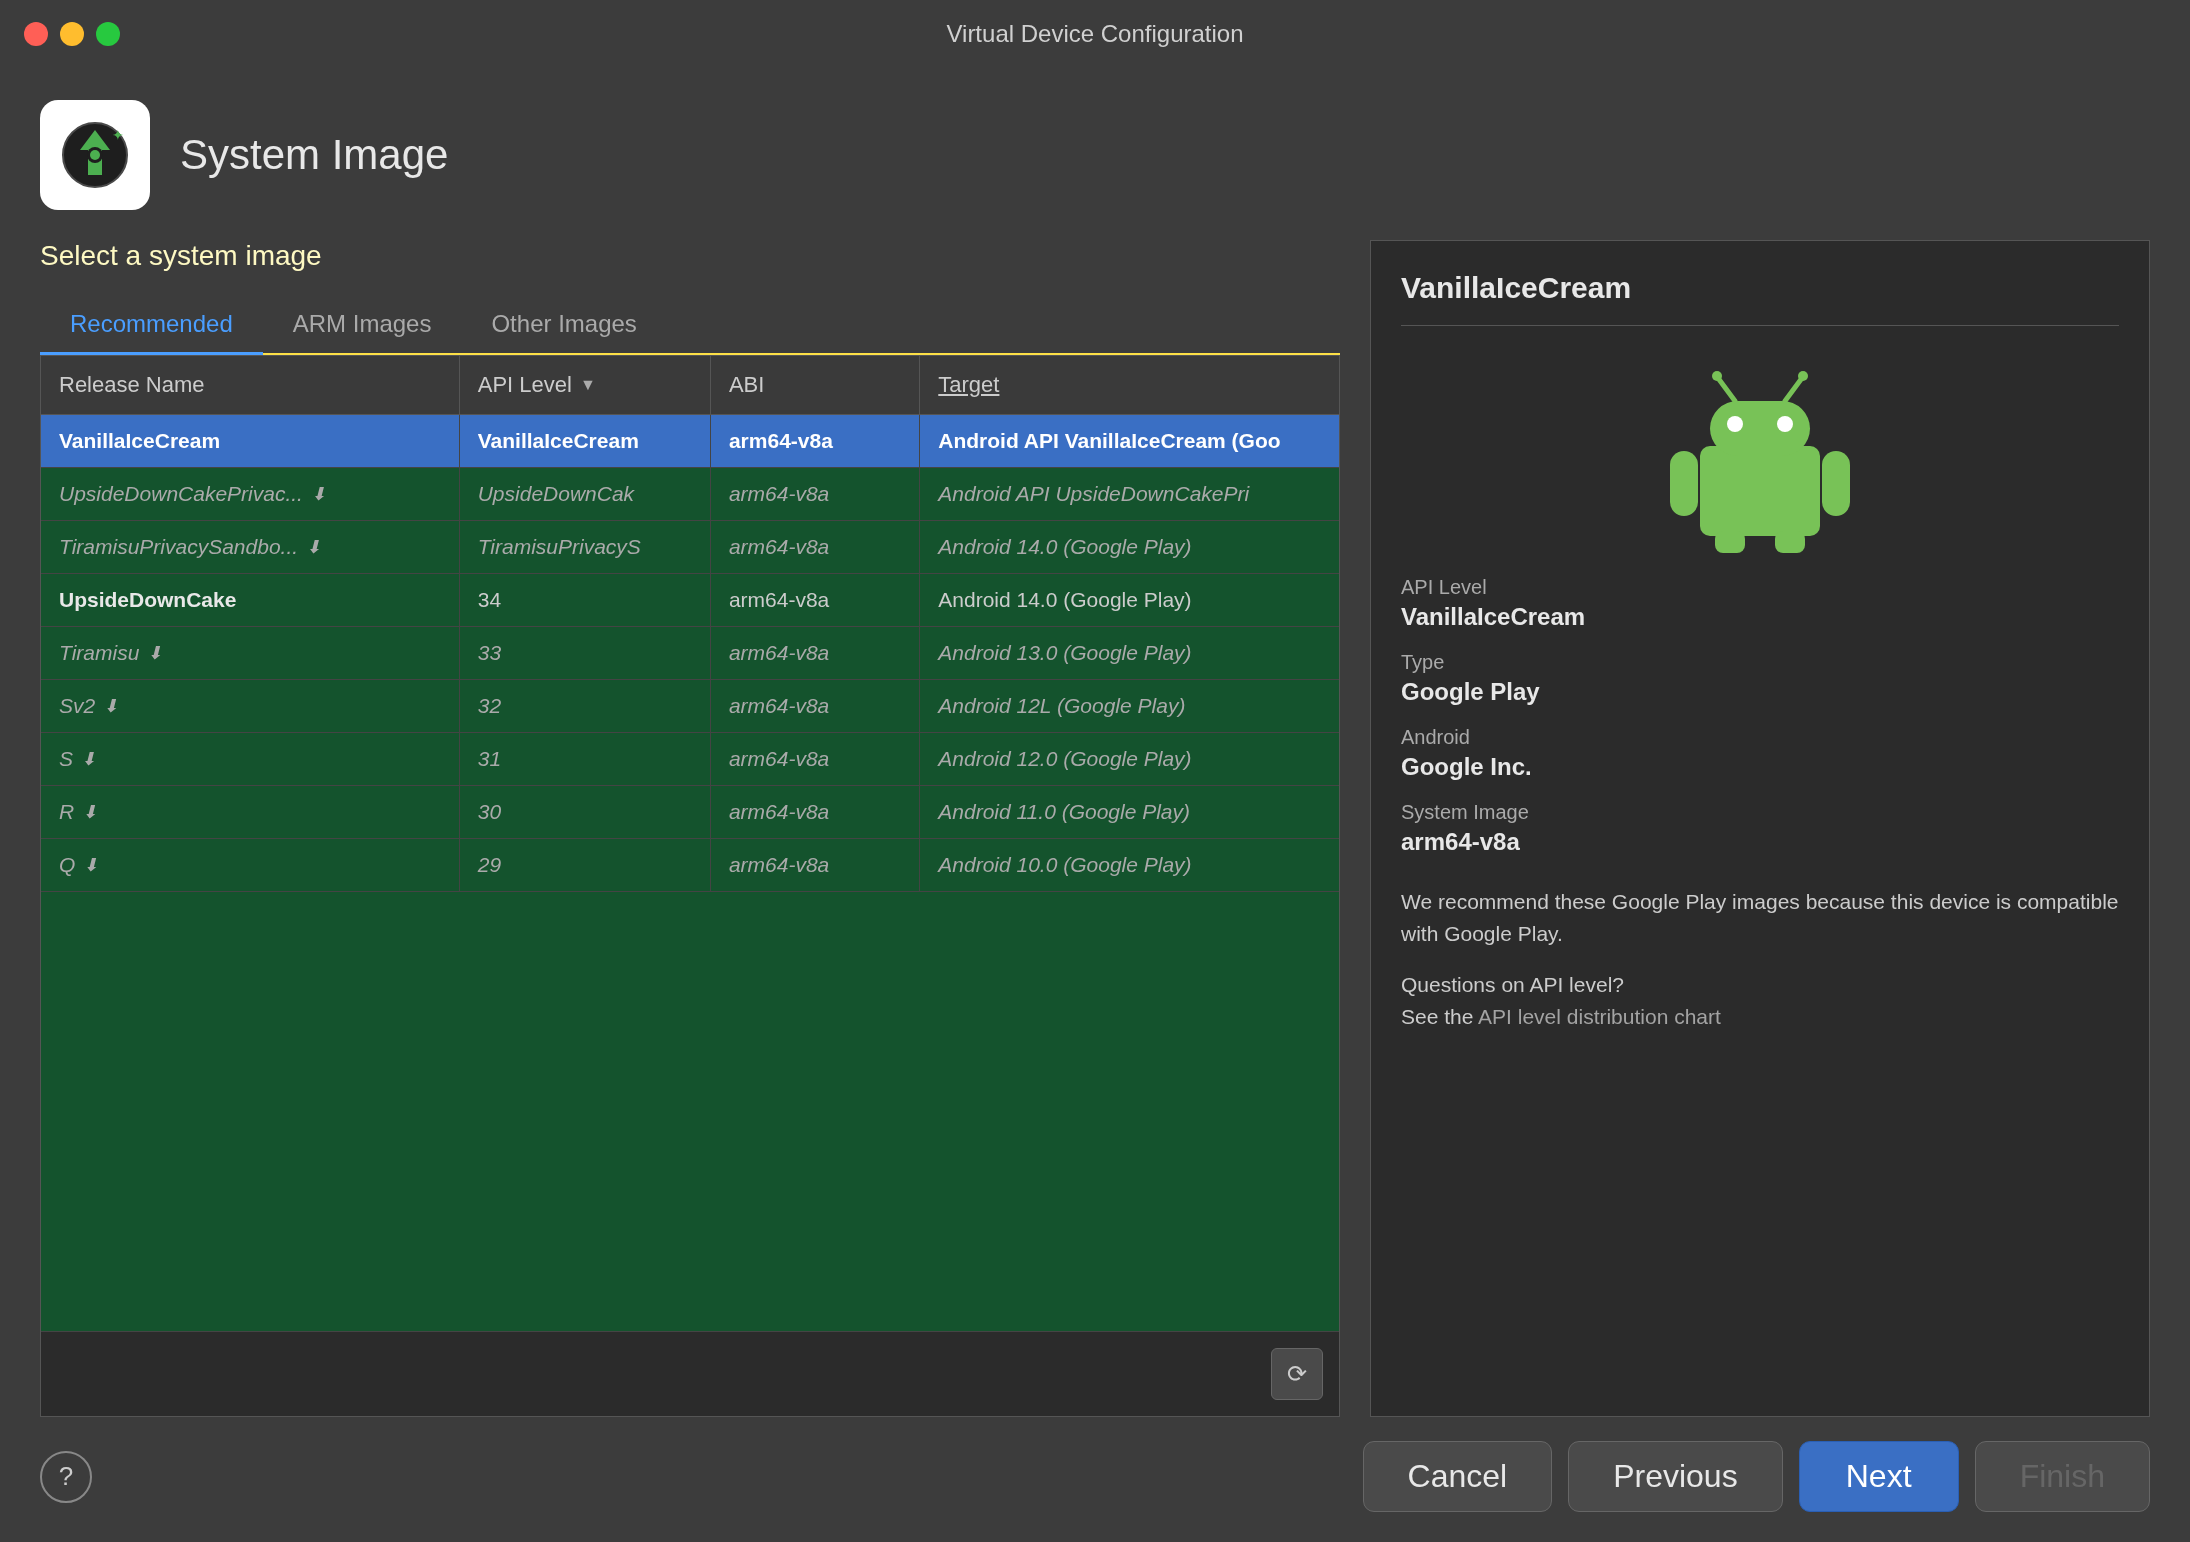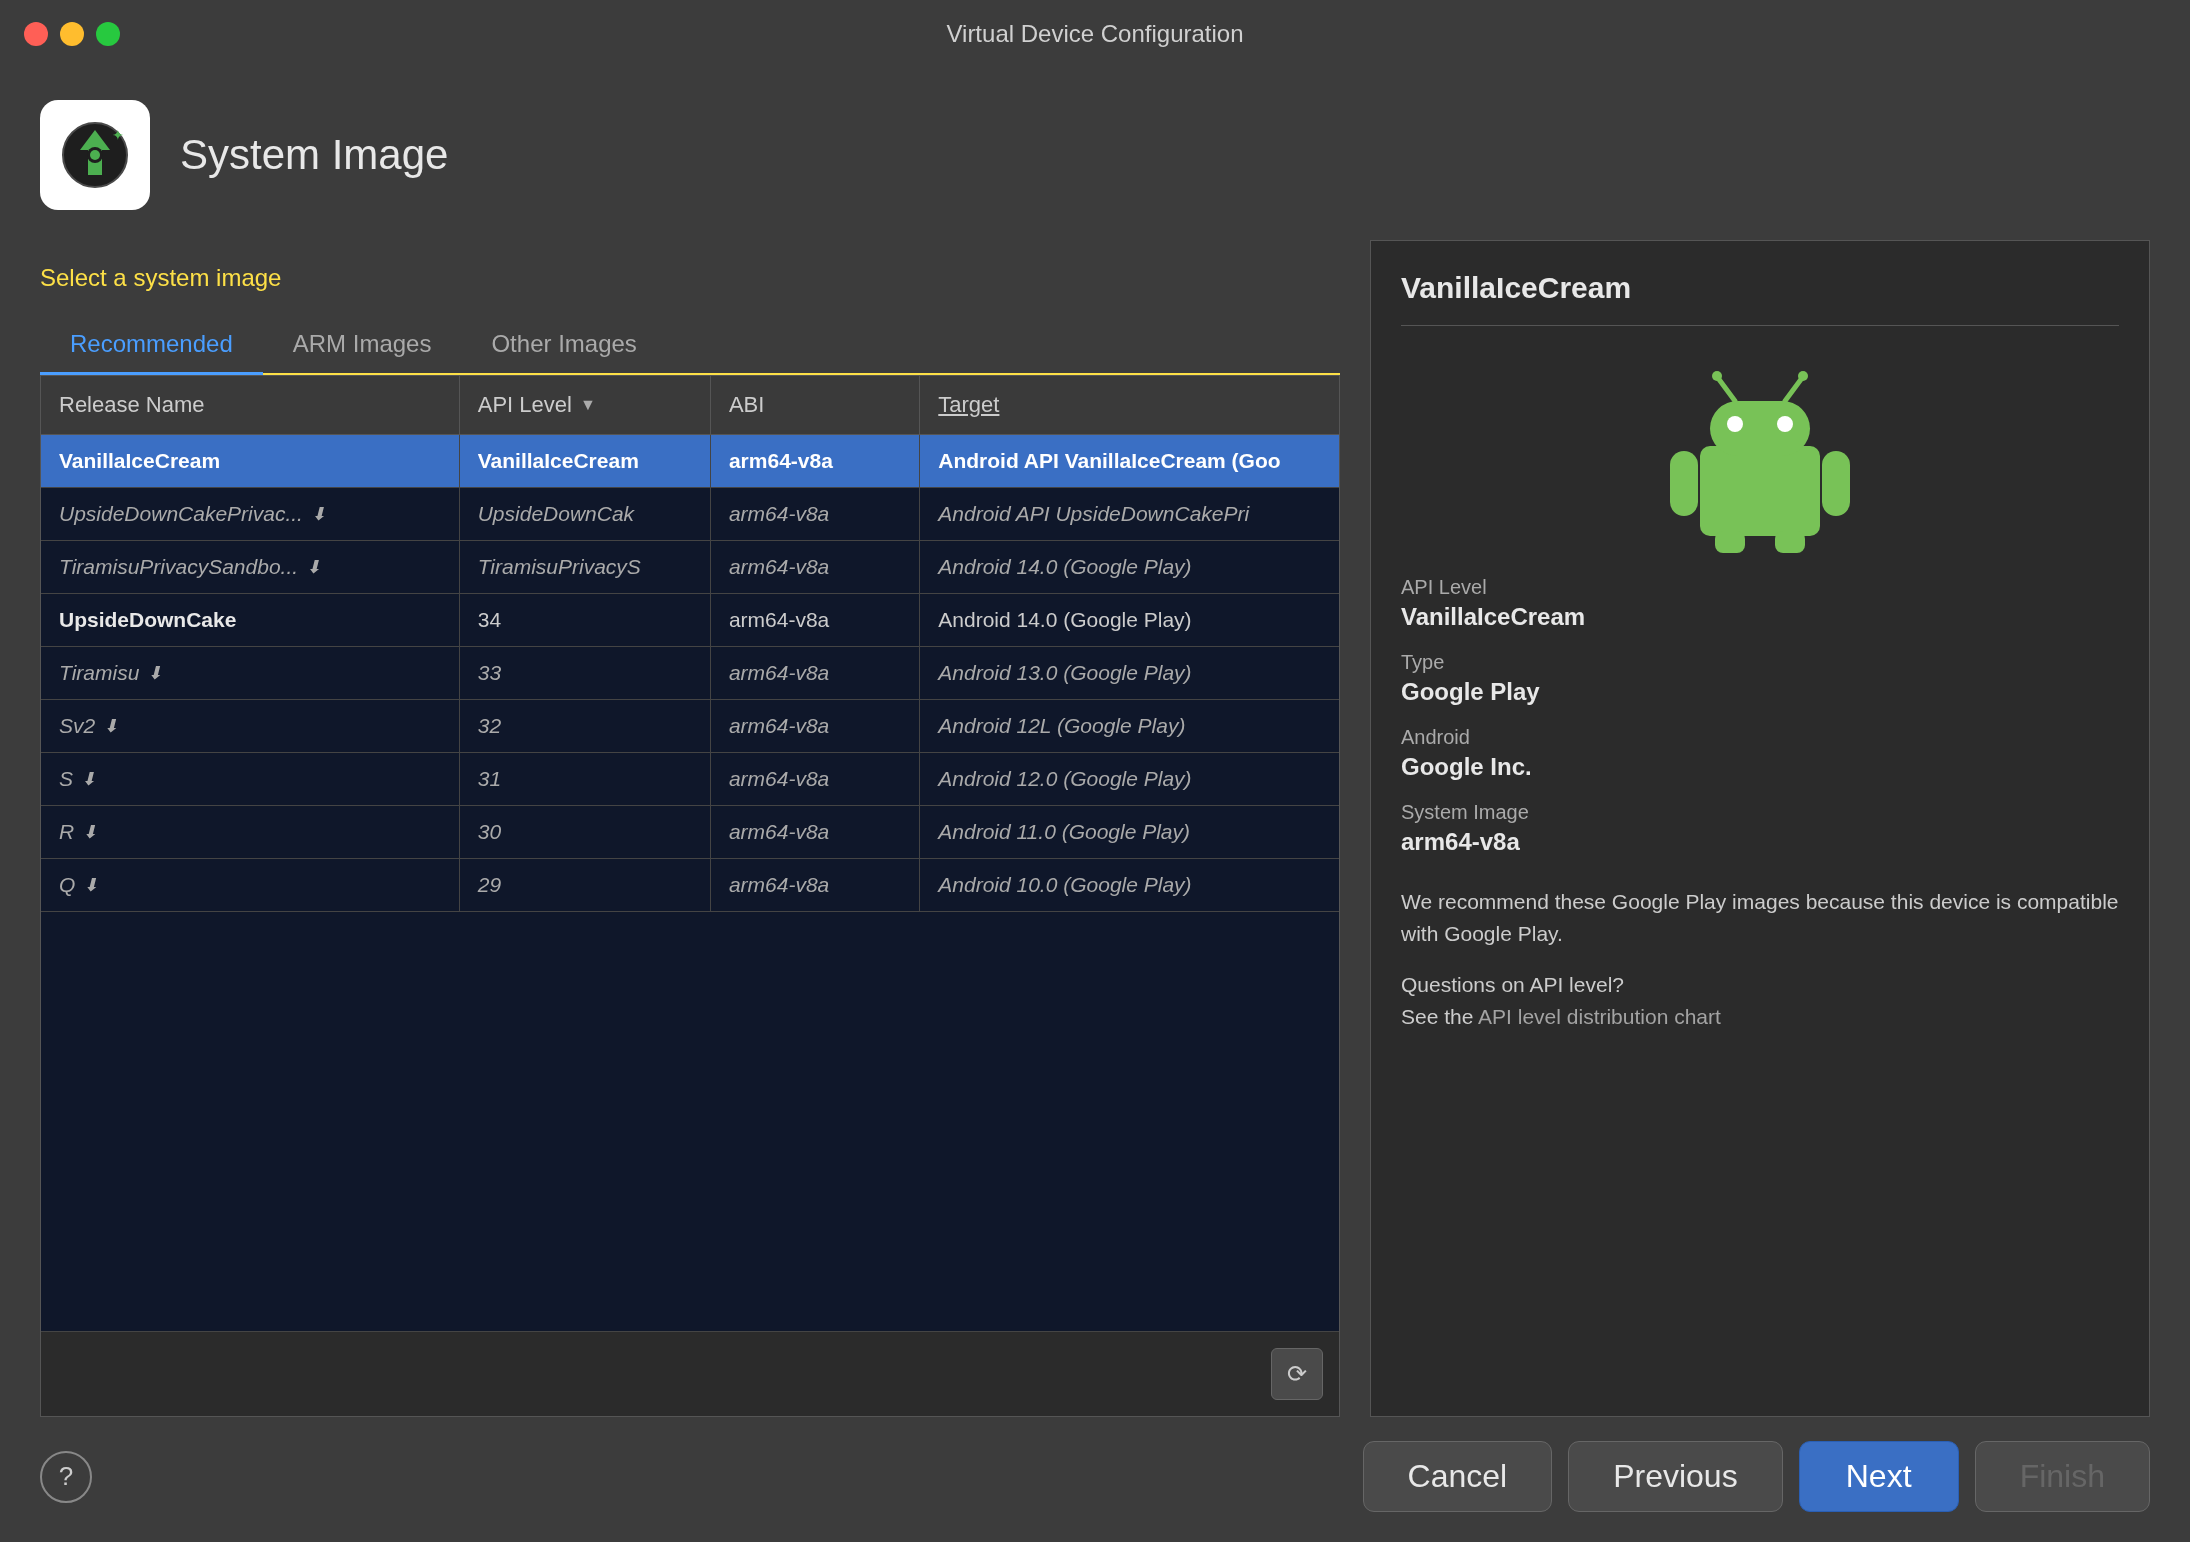--- a/index.html
+++ b/index.html
@@ -90,25 +90,24 @@
     }
 
     
     .left-panel {
       flex: 1;
       display: flex;
       flex-direction: column;
     }
 
     .section-title {
-      color: #fde047;
-      font-size: 24px;
+      color: #fef9c3;
+      font-size: 28px;
       font-weight: 400;
       margin-bottom: 24px;
-      margin-top: 24px;
     }
 
     
     .tabs {
       display: flex;
       border-bottom: 2px solid #fde047;
       margin-bottom: 0;
     }
     .tab {
       padding: 14px 30px;
@@ -118,21 +117,21 @@
       border-bottom: 3px solid transparent;
       margin-bottom: -2px;
     }
     .tab.active {
       color: #4a9eff;
       border-bottom: 3px solid #4a9eff;
     }
 
     
     .table-container {
-      background: #0f172a;
+      background: #14532d;
       border: 1px solid #555;
       flex: 1;
       overflow: hidden;
       display: flex;
       flex-direction: column;
     }
     .table-header {
       display: grid;
       grid-template-columns: 2fr 1.2fr 1fr 2fr;
       background: #3a3a3a;

